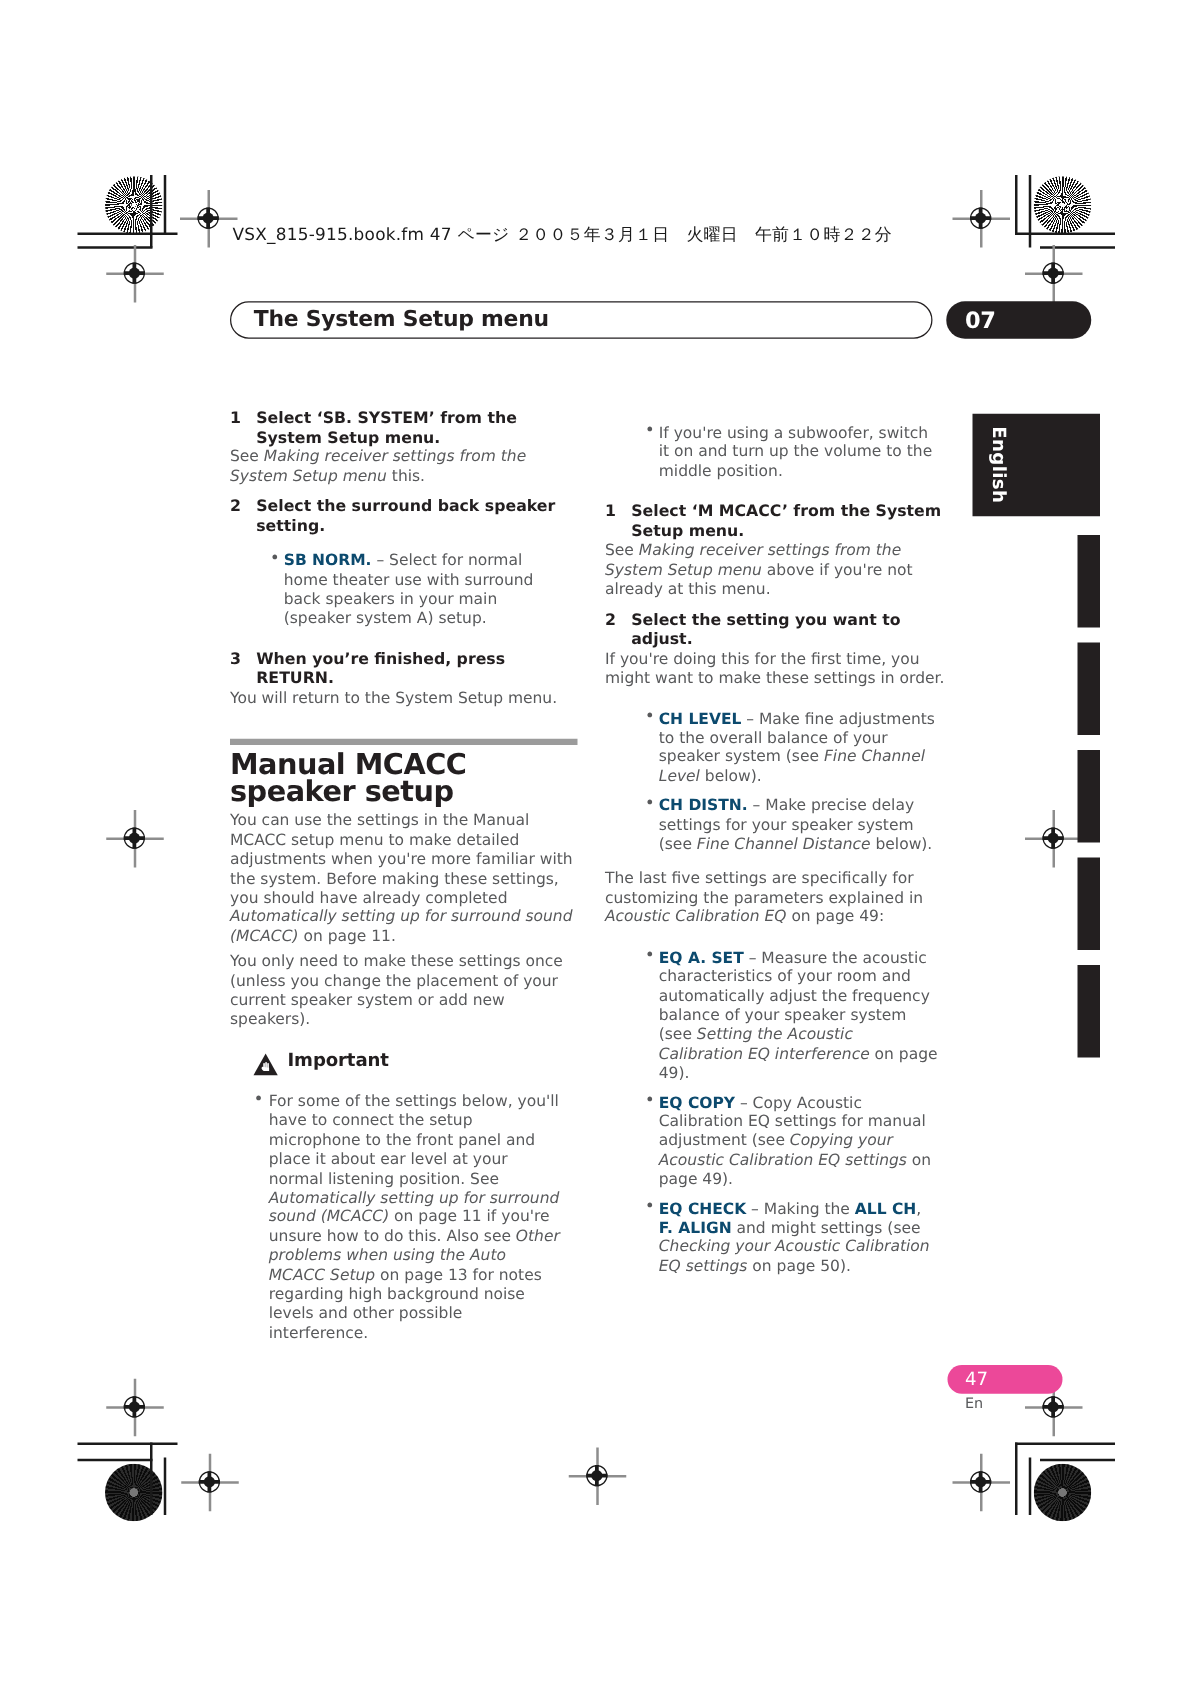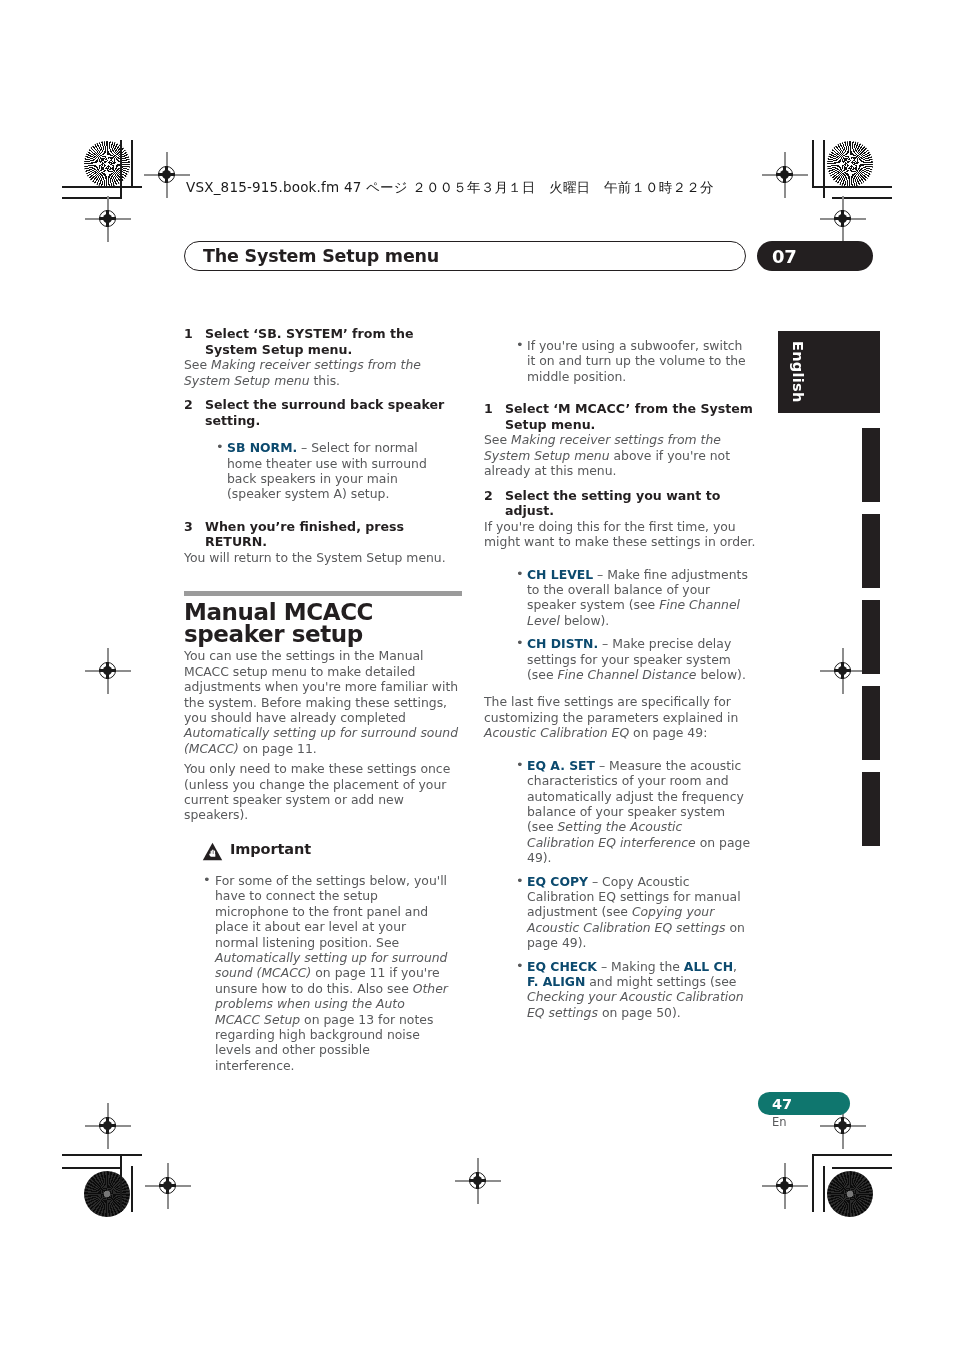--- a/index.html
+++ b/index.html
@@ -230,24 +230,24 @@
     letter-spacing: -0.1px;
   }
 
   
   .pagebox {
     position: absolute;
     left: 758px;
     top: 1092px;
     width: 92px;
     height: 23px;
-    background: #0f766e;
+    background: #ec4899;
     border-radius: 11.5px;
     color: #fff;
-    font-weight: bold;
+    font-weight: normal;
     font-size: 14.5px;
     display: flex;
     align-items: center;
     padding-left: 14px;
     box-sizing: border-box;
   }
   .pagelang {
     position: absolute;
     left: 772px;
     top: 1115px;

